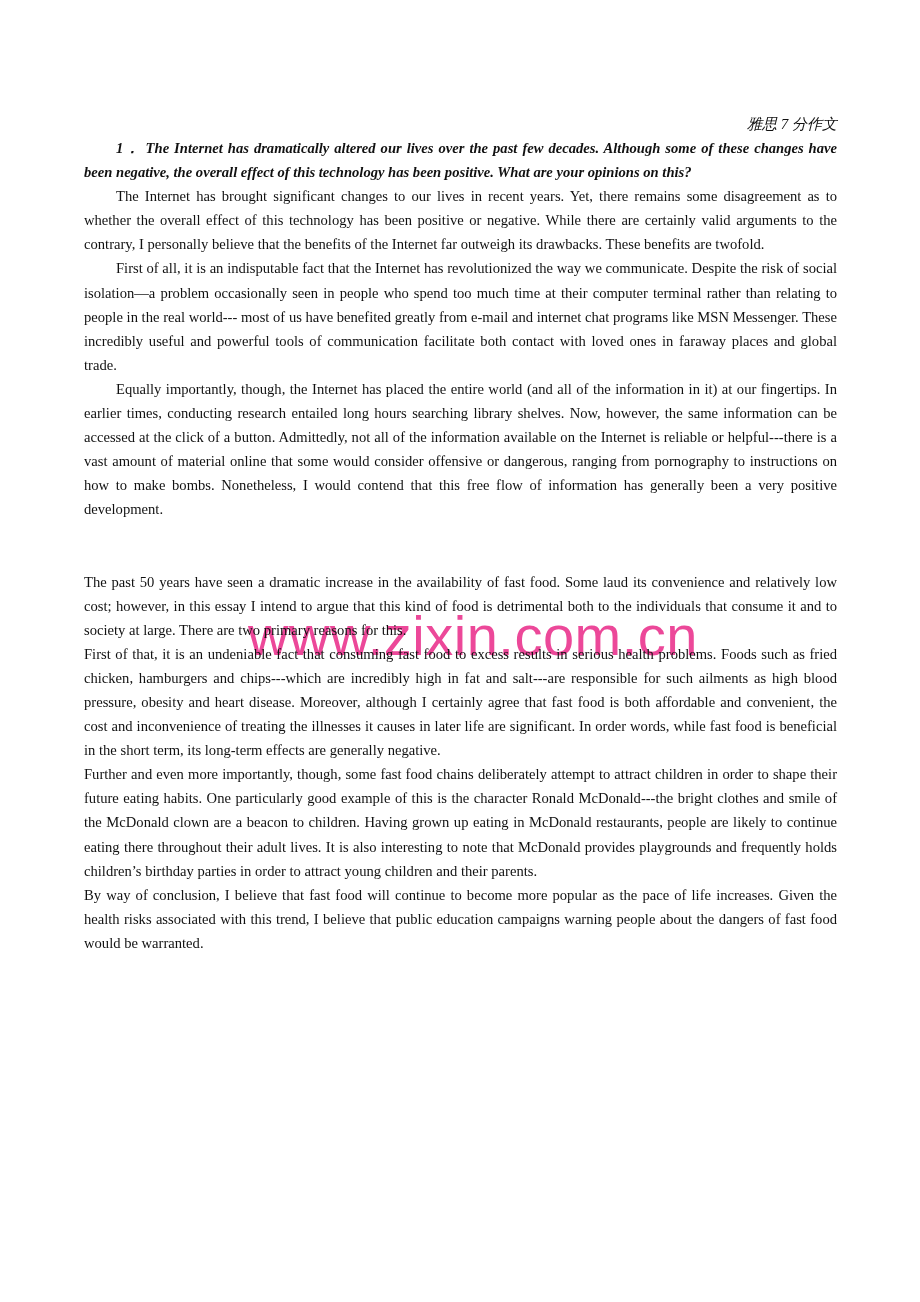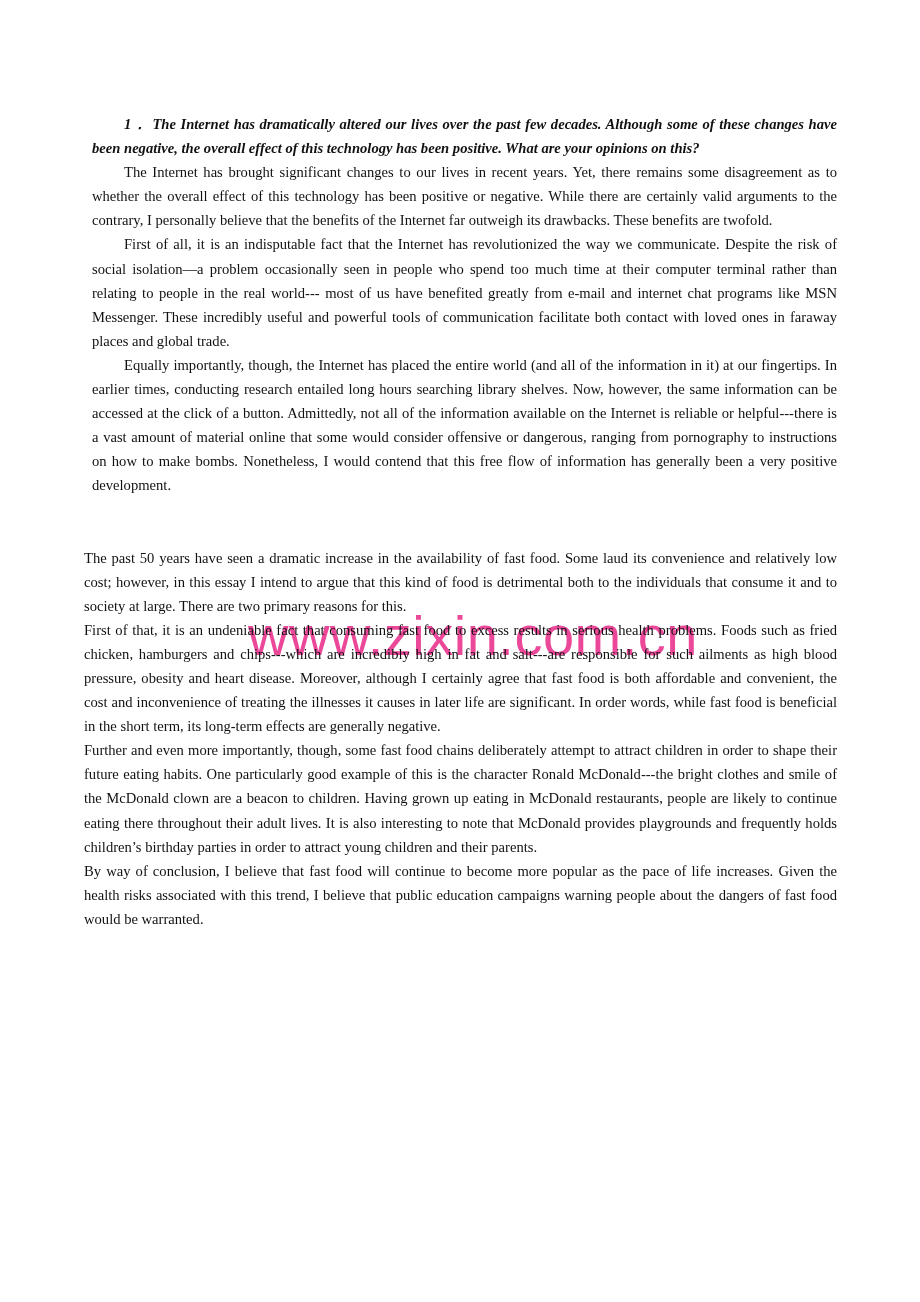--- a/index.html
+++ b/index.html
@@ -27,21 +27,21 @@
       font-size: 15px;
       line-height: 24px;
       height: 24px;
     }
     .p {
       font-size: 14.6px;
       line-height: 24.1px;
       text-align: justify;
       margin: 0;
     }
-    .indent { text-indent: 32px; margin-left: 8px; }
+    .indent { text-indent: 32px; }
     .question {
       font-weight: bold;
       font-style: italic;
     }
     .gap { height: 24px; }
     .watermark {
       position: absolute;
       left: 248px;
       top: 608px;
       font-family: "Liberation Sans", "DejaVu Sans", sans-serif;
@@ -54,20 +54,21 @@
       white-space: nowrap;
     }
     .content { position: relative; z-index: 1; }
   </style>
 </head>
 <body>
 
 <div class="watermark">www.zixin.com.cn</div>
 
 <div class="page content">
+  <div class="header-label">雅思 7 分作文</div>
 
   <section>
     <p class="p indent question">1． The Internet has dramatically altered our lives over the past few decades. Although some of these changes have been negative, the overall effect of this technology has been positive. What are your opinions on this?</p>
     <p class="p indent">The Internet has brought significant changes to our lives in recent years. Yet, there remains some disagreement as to whether the overall effect of this technology has been positive or negative. While there are certainly valid arguments to the contrary, I personally believe that the benefits of the Internet far outweigh its drawbacks. These benefits are twofold.</p>
     <p class="p indent">First of all, it is an indisputable fact that the Internet has revolutionized the way we communicate. Despite the risk of social isolation—a problem occasionally seen in people who spend too much time at their computer terminal rather than relating to people in the real world--- most of us have benefited greatly from e-mail and internet chat programs like MSN Messenger. These incredibly useful and powerful tools of communication facilitate both contact with loved ones in faraway places and global trade.</p>
     <p class="p indent">Equally importantly, though, the Internet has placed the entire world (and all of the information in it) at our fingertips. In earlier times, conducting research entailed long hours searching library shelves. Now, however, the same information can be accessed at the click of a button. Admittedly, not all of the information available on the Internet is reliable or helpful---there is a vast amount of material online that some would consider offensive or dangerous, ranging from pornography to instructions on how to make bombs. Nonetheless, I would contend that this free flow of information has generally been a very positive development.</p>
   </section>
 
   <div class="gap"></div>
 

